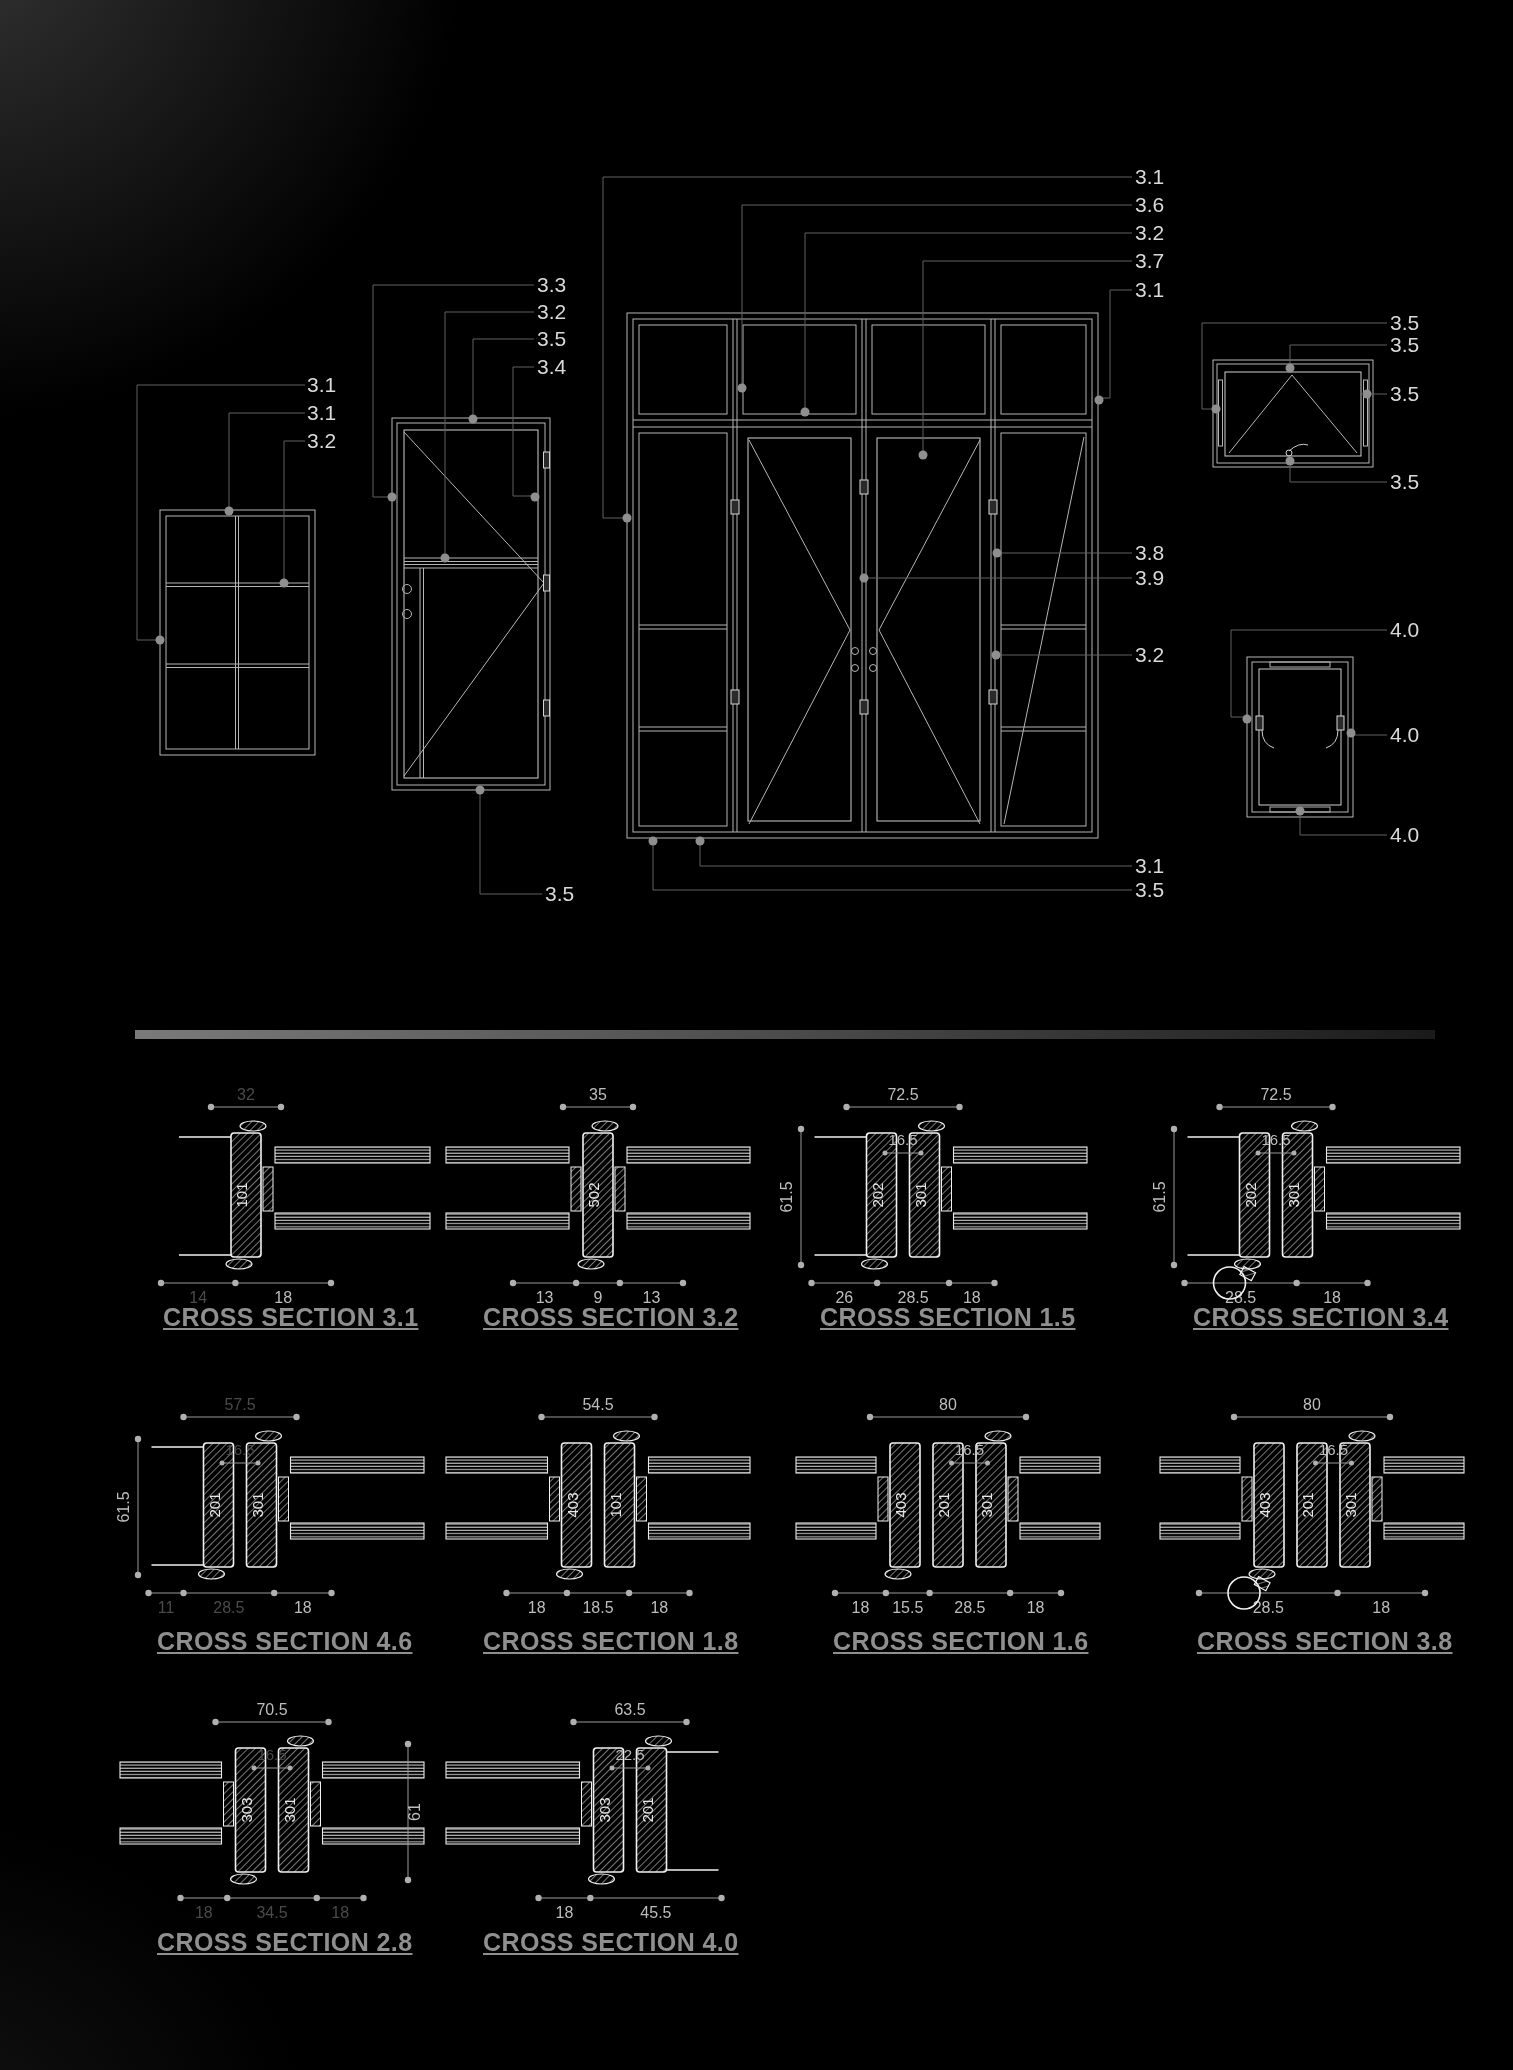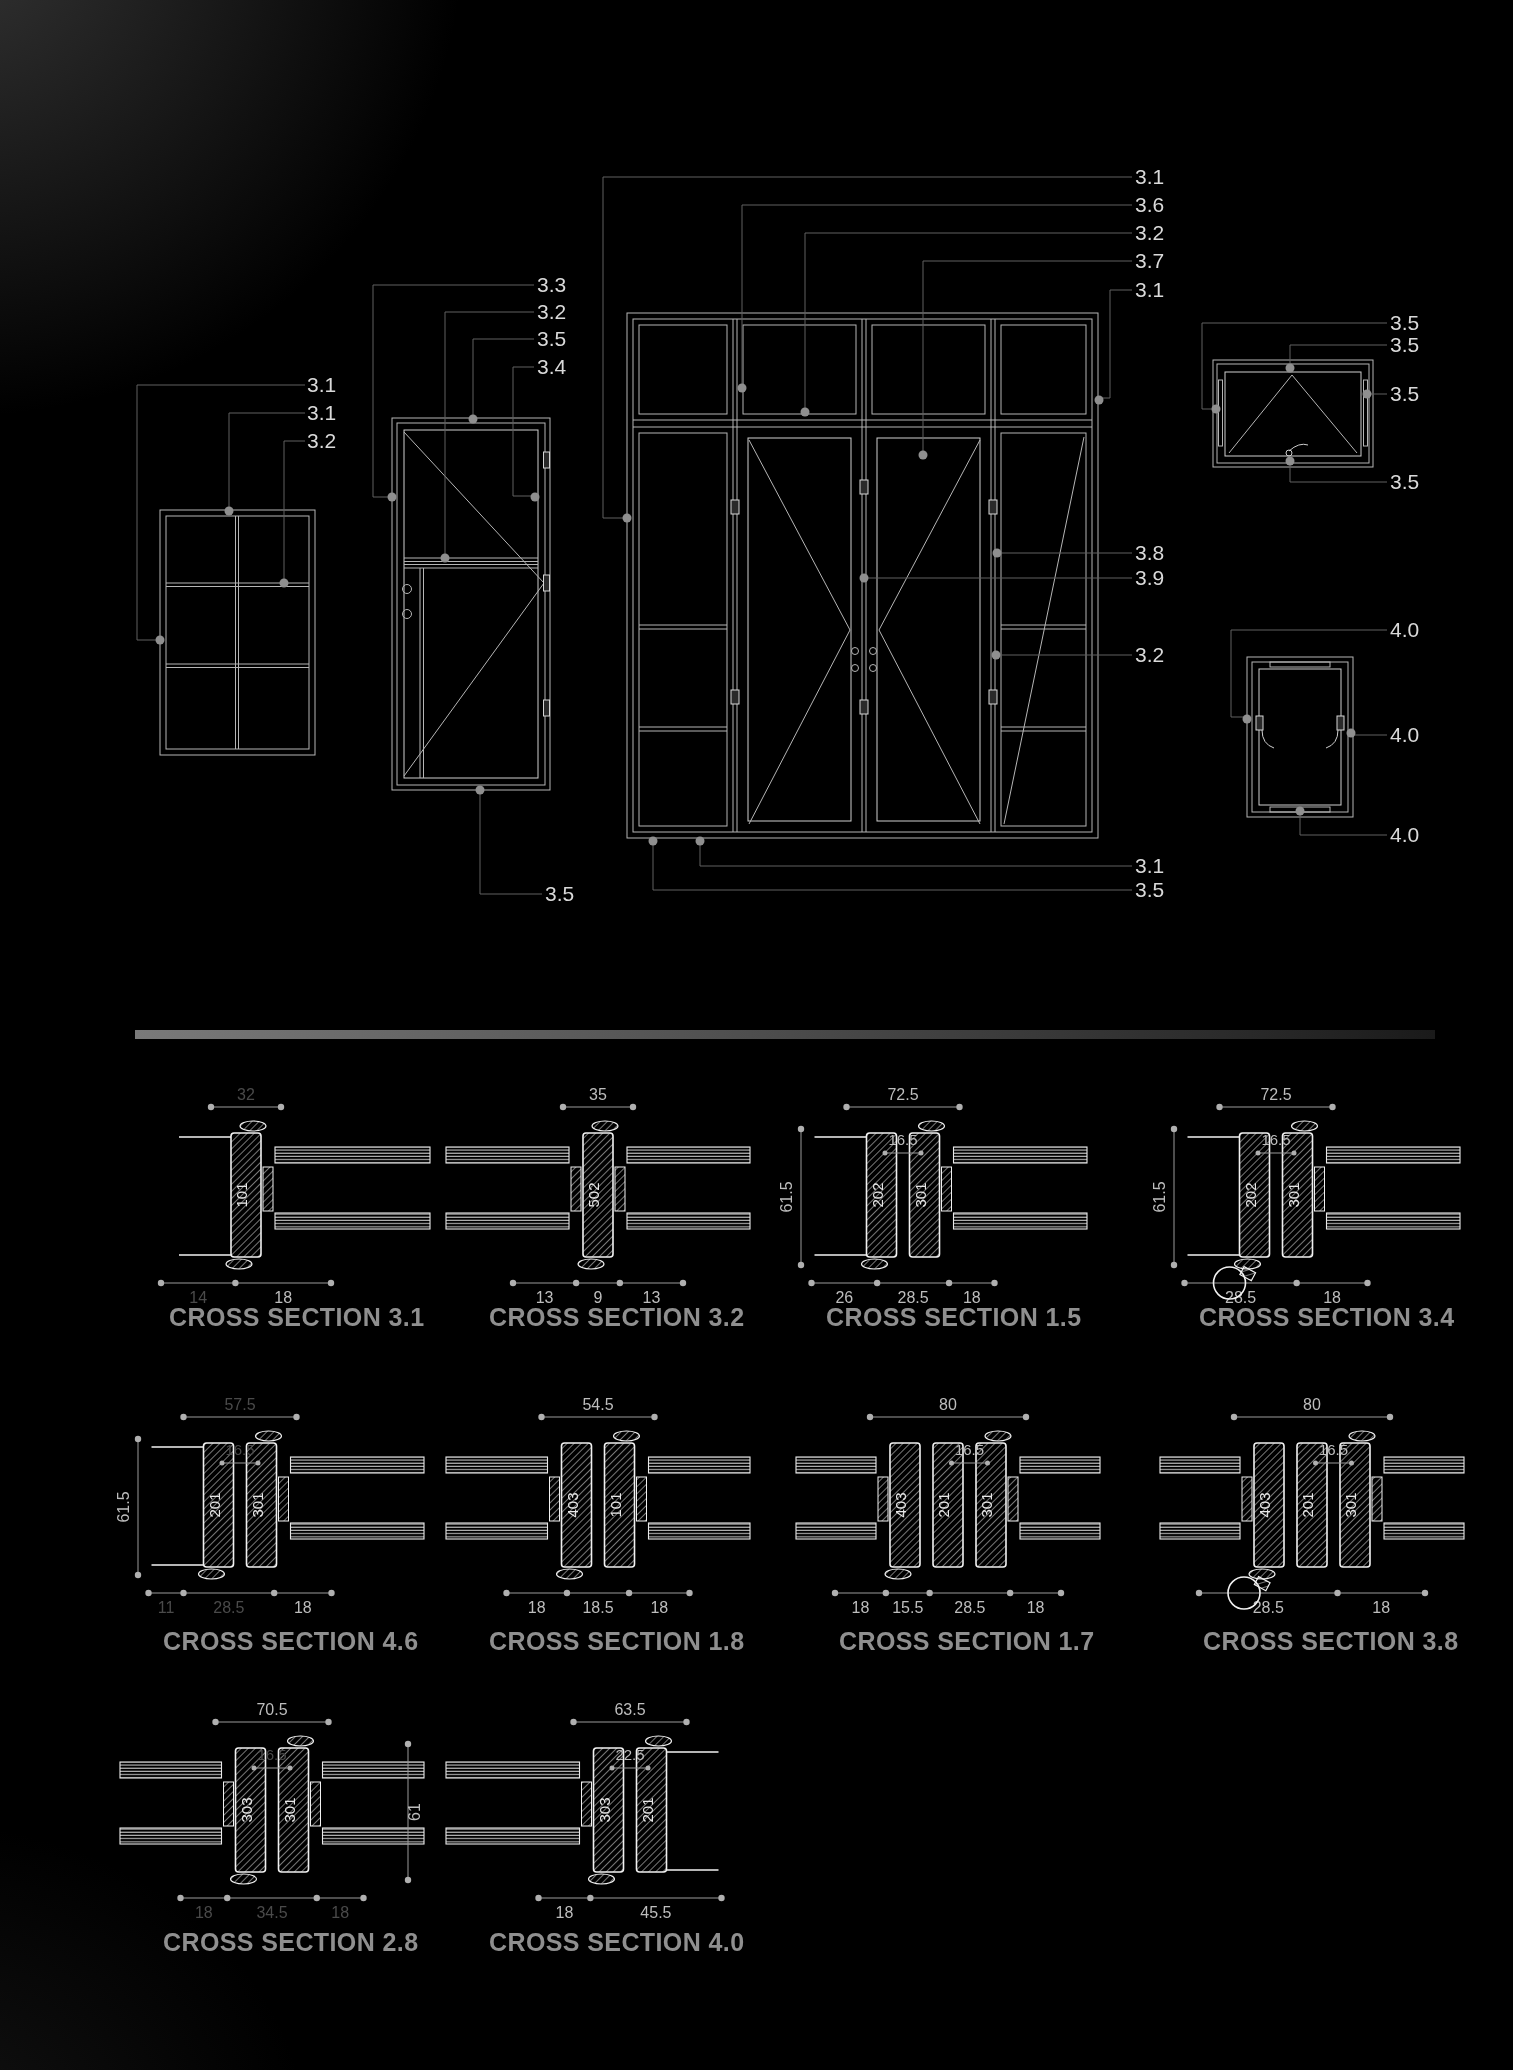--- a/index.html
+++ b/index.html
@@ -12,22 +12,22 @@
   svg text{font-family:"Liberation Sans",sans-serif;}
   .el{stroke:#b5b5b5;stroke-width:1;fill:none;}
   .elb{stroke:#cfcfcf;stroke-width:1;fill:none;}
   .ld{stroke:#616161;stroke-width:1;fill:none;}
   .dot{fill:#8f8f8f;}
   .hing{fill:#2a2a2a;stroke:#d6d6d6;stroke-width:1;}
   .callout{fill:#d9d9d9;font-size:21px;}
   .divider{position:absolute;left:135px;top:1030px;width:1300px;height:9px;
            background:linear-gradient(90deg,#7a7a7a,#555 40%,#232323 92%,#1a1a1a);}
   .cs{position:absolute;width:322px;height:300px;}
-  .cs-title{position:absolute;left:51px;top:218px;font-size:25px;font-weight:600;
-            letter-spacing:.4px;color:#8f8f8f;white-space:nowrap;}
+  .cs-title{position:absolute;left:45px;top:218px;font-size:25px;font-weight:600;
+            letter-spacing:.4px;color:#8f8f8f;white-space:nowrap;text-decoration:underline;}
   .r2 .cs-title{top:232px;}
   .r3 .cs-title{top:228px;}
 </style>
 </head>
 <body>
 
 <div class="canvas">
   <div class="glow-tl"></div>
   <div class="glow-bl"></div>
 
@@ -430,21 +430,21 @@
         <circle cx="47" cy="198" r="3.2" fill="#b0b0b0"></circle>
         <text x="72.425" y="218" font-size="16" fill="#bdbdbd" text-anchor="middle">18</text>
         <circle cx="97.85" cy="198" r="3.2" fill="#b0b0b0"></circle>
         <text x="119.74374999999999" y="218" font-size="16" fill="#bdbdbd" text-anchor="middle">15.5</text>
         <circle cx="141.6375" cy="198" r="3.2" fill="#b0b0b0"></circle>
         <text x="181.89374999999998" y="218" font-size="16" fill="#bdbdbd" text-anchor="middle">28.5</text>
         <circle cx="222.14999999999998" cy="198" r="3.2" fill="#b0b0b0"></circle>
         <text x="247.575" y="218" font-size="16" fill="#bdbdbd" text-anchor="middle">18</text>
         <circle cx="273" cy="198" r="3.2" fill="#b0b0b0"></circle>
       </svg>
-    <div class="cs-title">CROSS SECTION 1.7</div></div>
+    <div class="cs-title">CROSS SECTION 1.6</div></div>
   <div class="cs r2" style="left:1152px;top:1395px"><svg viewBox="0 0 322 240" width="322" height="240">
         <defs>
           <pattern id="h7" width="5" height="5" patternUnits="userSpaceOnUse" patternTransform="rotate(45)">
             <line x1="0" y1="0" x2="0" y2="5" stroke="#c9c9c9" stroke-width="1.2"></line>
           </pattern>
           <pattern id="g7" width="6" height="3.2" patternUnits="userSpaceOnUse">
             <line x1="0" y1="1" x2="6" y2="1" stroke="#d4d4d4" stroke-width="1"></line>
           </pattern>
         </defs>
         <rect x="232" y="62" width="80" height="16" fill="url(#g7)" stroke="#e9e9e9" stroke-width="1.1"></rect>

